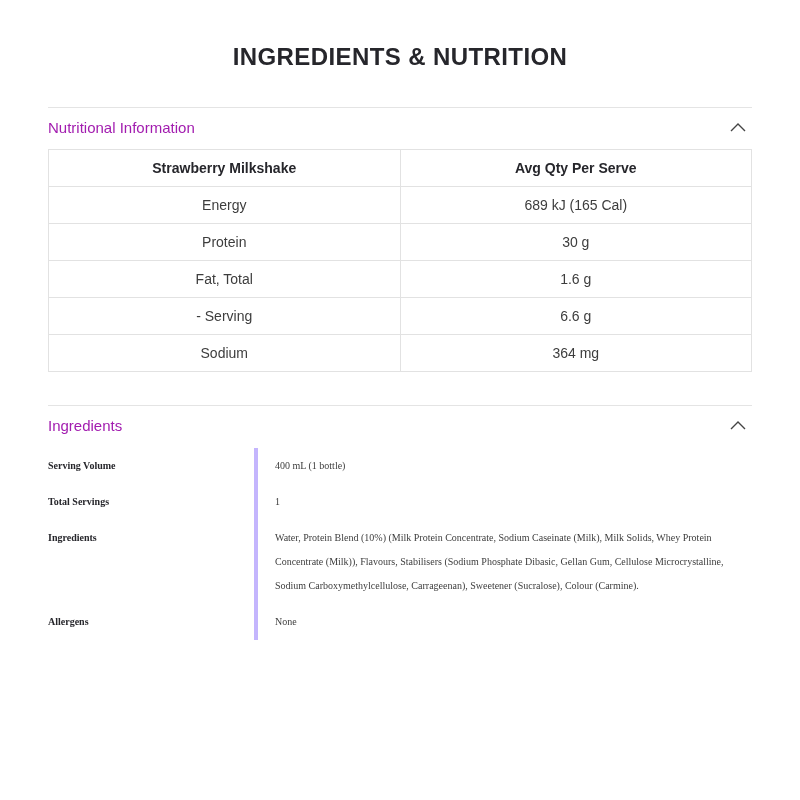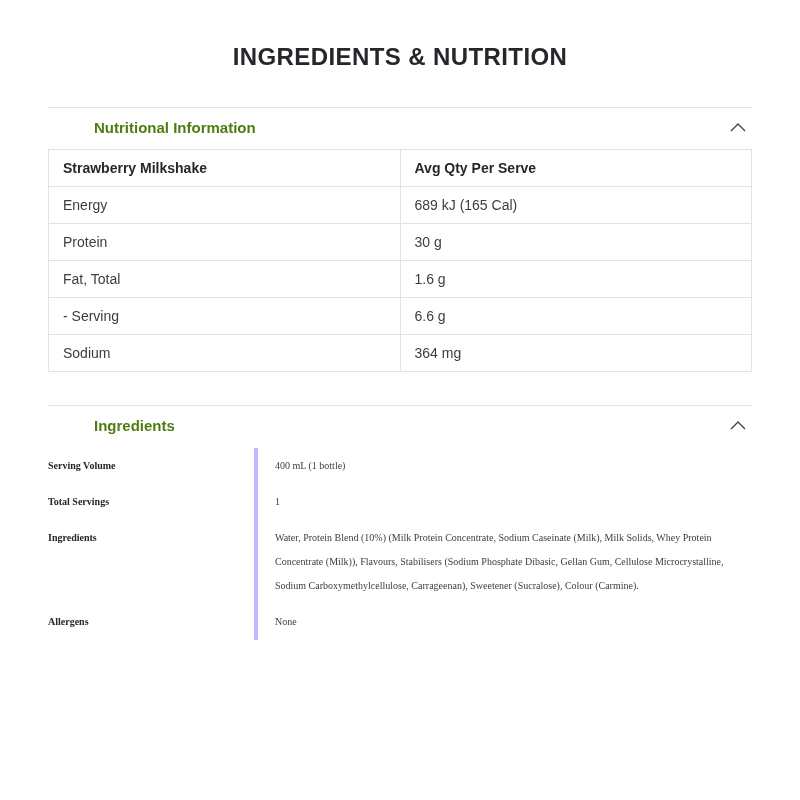--- a/index.html
+++ b/index.html
@@ -33,41 +33,40 @@
   }
   .accordion-header {
     display: flex;
     align-items: center;
     justify-content: space-between;
     padding: 11px 0 11px 0;
     cursor: pointer;
   }
   .accordion-title {
     font-size: 15px;
-    font-weight: 700;
-    color: #4d7c0f;
-    margin-left: 46px;
+    font-weight: 400;
+    color: #a21caf;
   }
   .chevron {
     display: inline-flex;
     align-items: center;
     padding-right: 6px;
   }
   table.nutrition-table {
     width: 100%;
     border-collapse: collapse;
     font-size: 14px;
     color: #3d3d3d;
     margin-top: 2px;
   }
   .nutrition-table th,
   .nutrition-table td {
     border: 1px solid #e2e2e2;
     padding: 9px 14px;
-    text-align: left;
+    text-align: center;
     height: 36px;
     line-height: 18px;
   }
   .nutrition-table th {
     font-weight: 700;
     color: #26262b;
   }
   .nutrition-table col { width: 50%; }
   .table-gap { height: 33px; }
   table.def-table {

